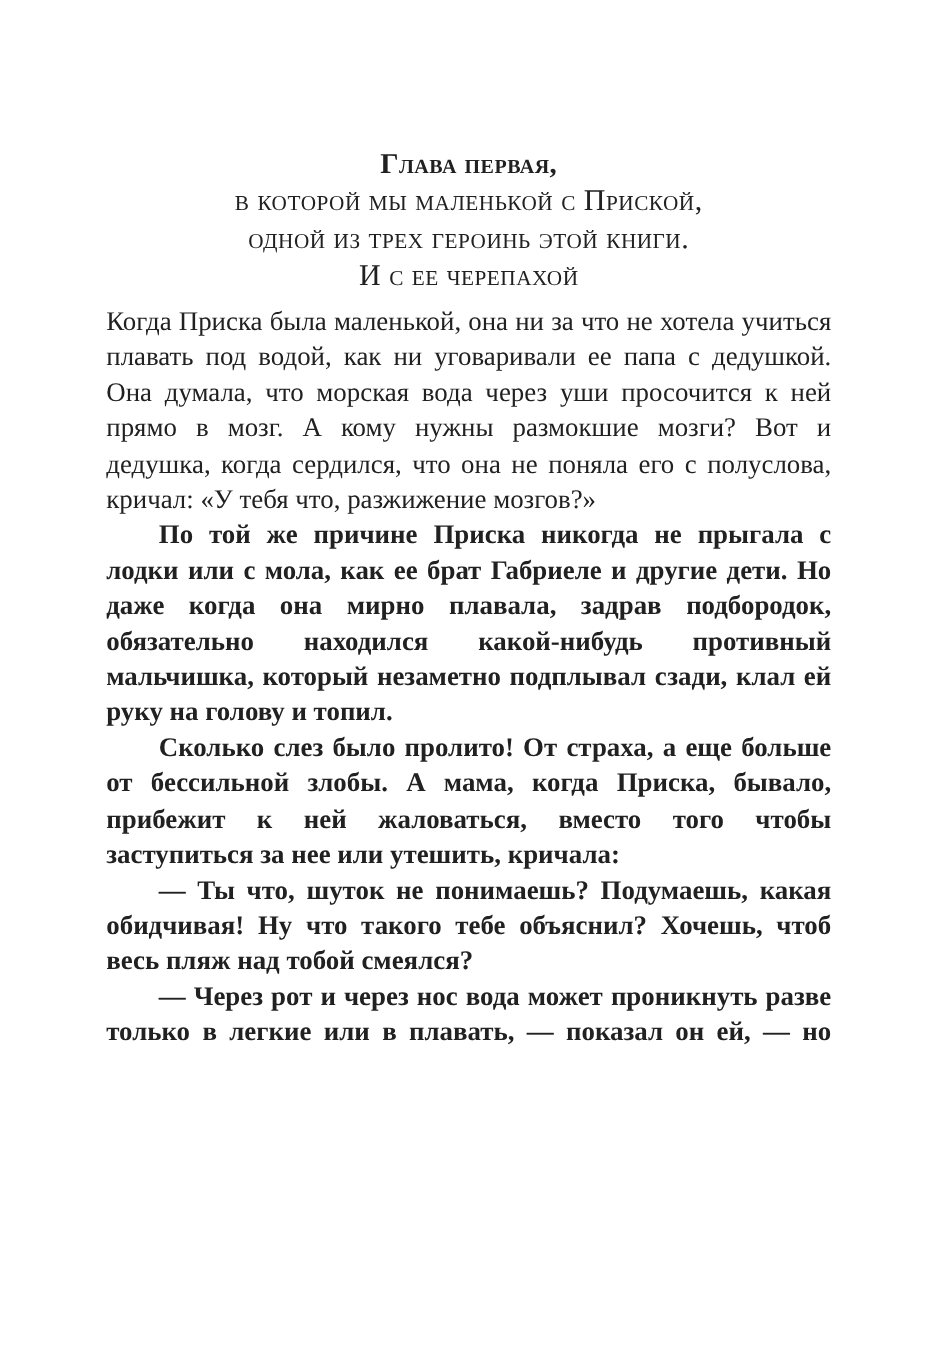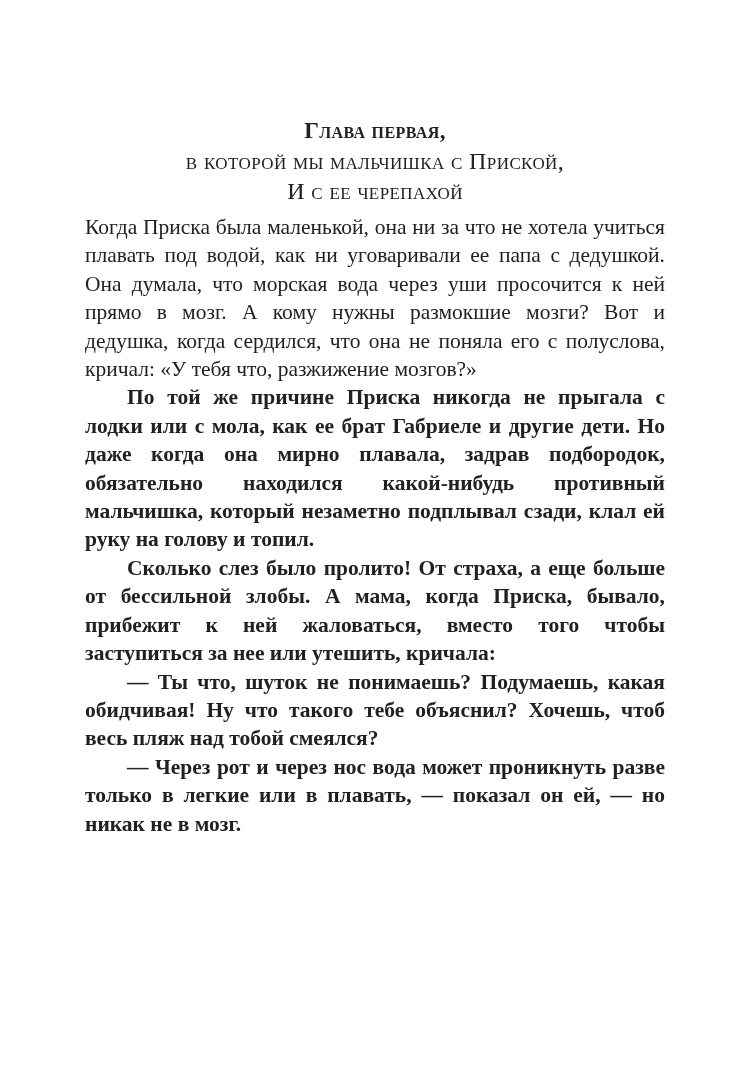--- a/index.html
+++ b/index.html
@@ -62,21 +62,22 @@
     color: var(--text, #212121);
   }
 </style>
 </head>
 <body>
 
 <div class="book-page">
   <div class="content">
     <div class="chapter-heading">
       <div class="heading-line title">Глава первая,</div>
-      <div class="heading-line">в которой мы мальчишка с Приской,</div>
+      <div class="heading-line">в которой мы маленькой с Приской,</div>
+      <div class="heading-line">одной из трех героинь этой книги.</div>
       <div class="heading-line">И с ее черепахой</div>
     </div>
     <div class="body-text">
         <p class="para" lang="ru">Когда Приска была маленькой, она ни за что не хотела учиться плавать под водой, как ни уговаривали ее папа с дедушкой. Она думала, что морская вода через уши просочится к ней прямо в мозг. А кому нужны размокшие мозги? Вот и дедушка, когда сердился, что она не поняла его с полуслова, кричал: «У тебя что, разжижение мозгов?»</p>
         <p class="para indent" lang="ru">По той же причине Приска никогда не прыгала с лодки или с мола, как ее брат Габриеле и другие дети. Но даже когда она мирно плавала, задрав подбородок, обязательно находился какой-нибудь противный мальчишка, который незаметно подплывал сзади, клал ей руку на голову и топил.</p>
         <p class="para indent" lang="ru">Сколько слез было пролито! От страха, а еще больше от бессильной злобы. А мама, когда Приска, бывало, прибежит к ней жаловаться, вместо того чтобы заступиться за нее или утешить, кричала:</p>
         <p class="para indent" lang="ru">— Ты что, шуток не понимаешь? Подумаешь, какая обидчивая! Ну что такого тебе объяснил? Хочешь, чтоб весь пляж над тобой смеялся?</p>
         <p class="para indent" lang="ru">— Через рот и через нос вода может проникнуть разве только в легкие или в плавать, — показал он ей, — но никак не в мозг.</p>
       </div>
   </div>

